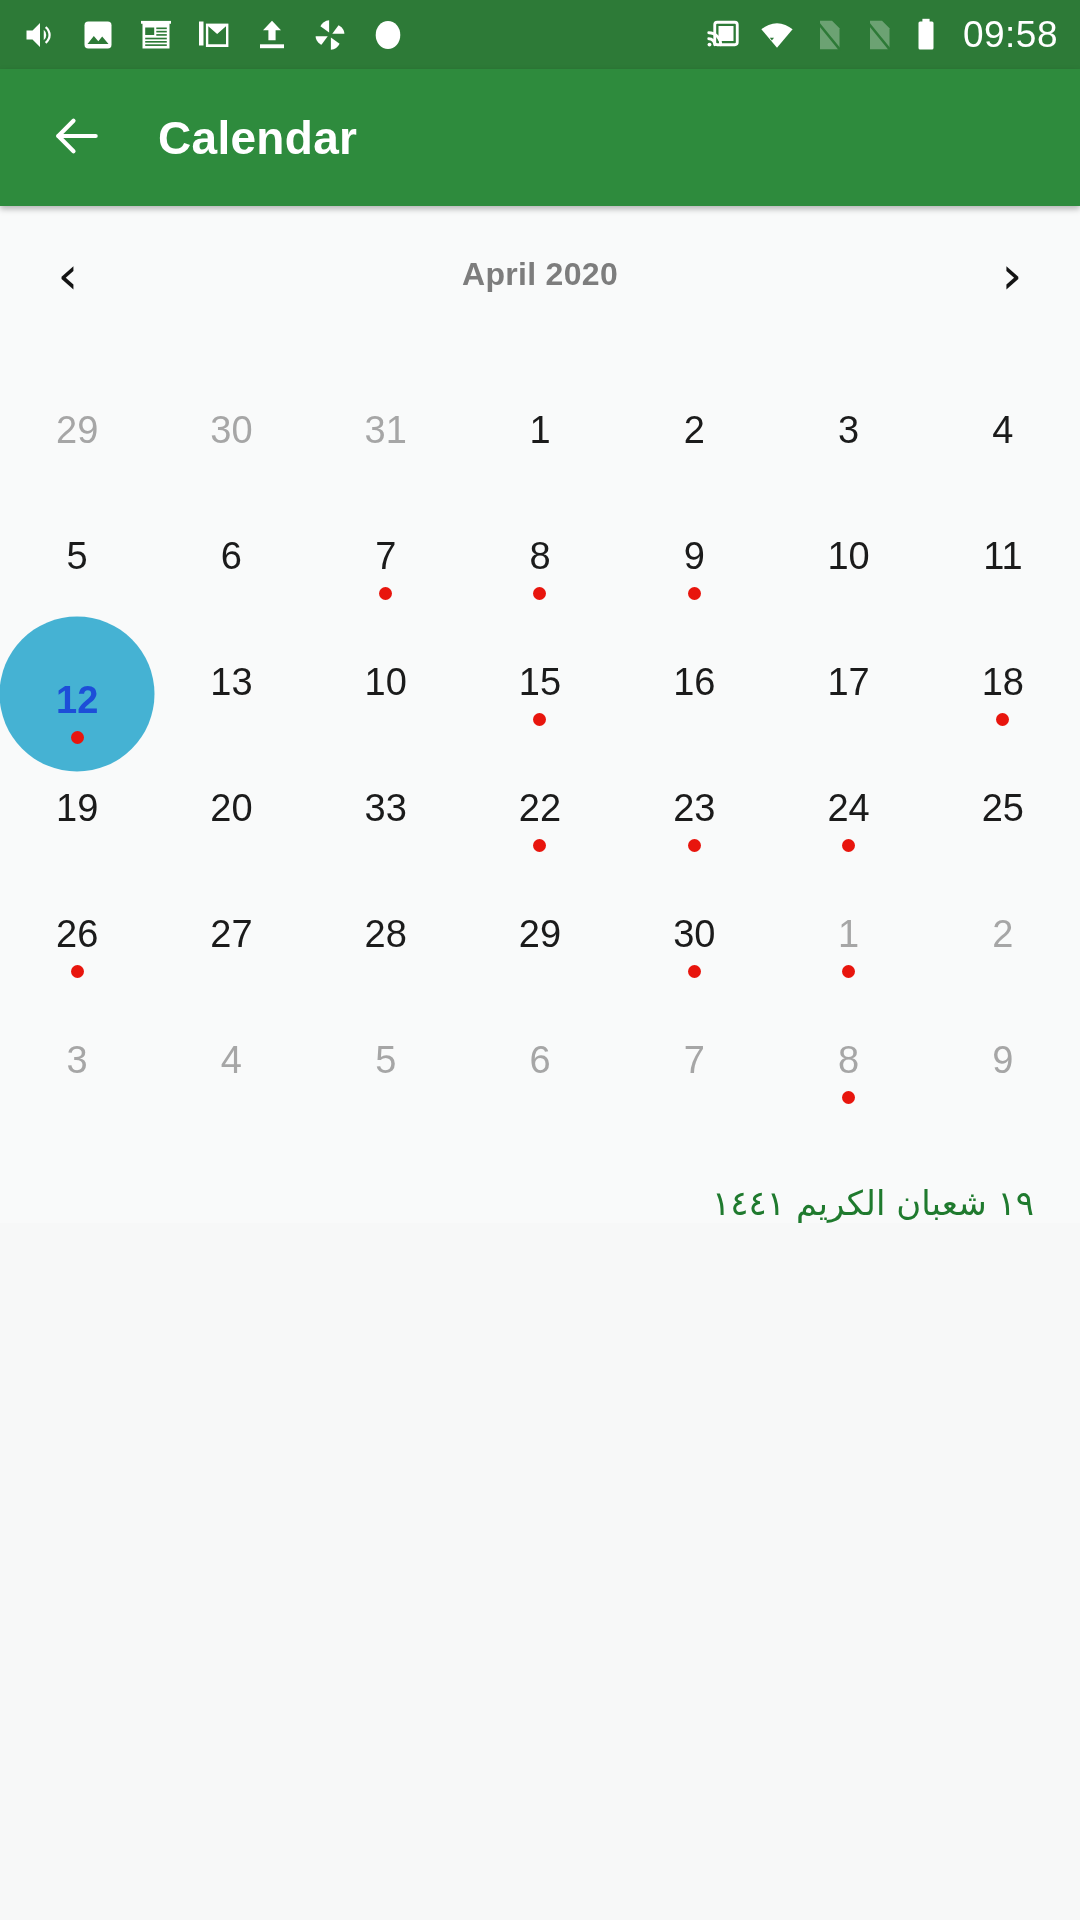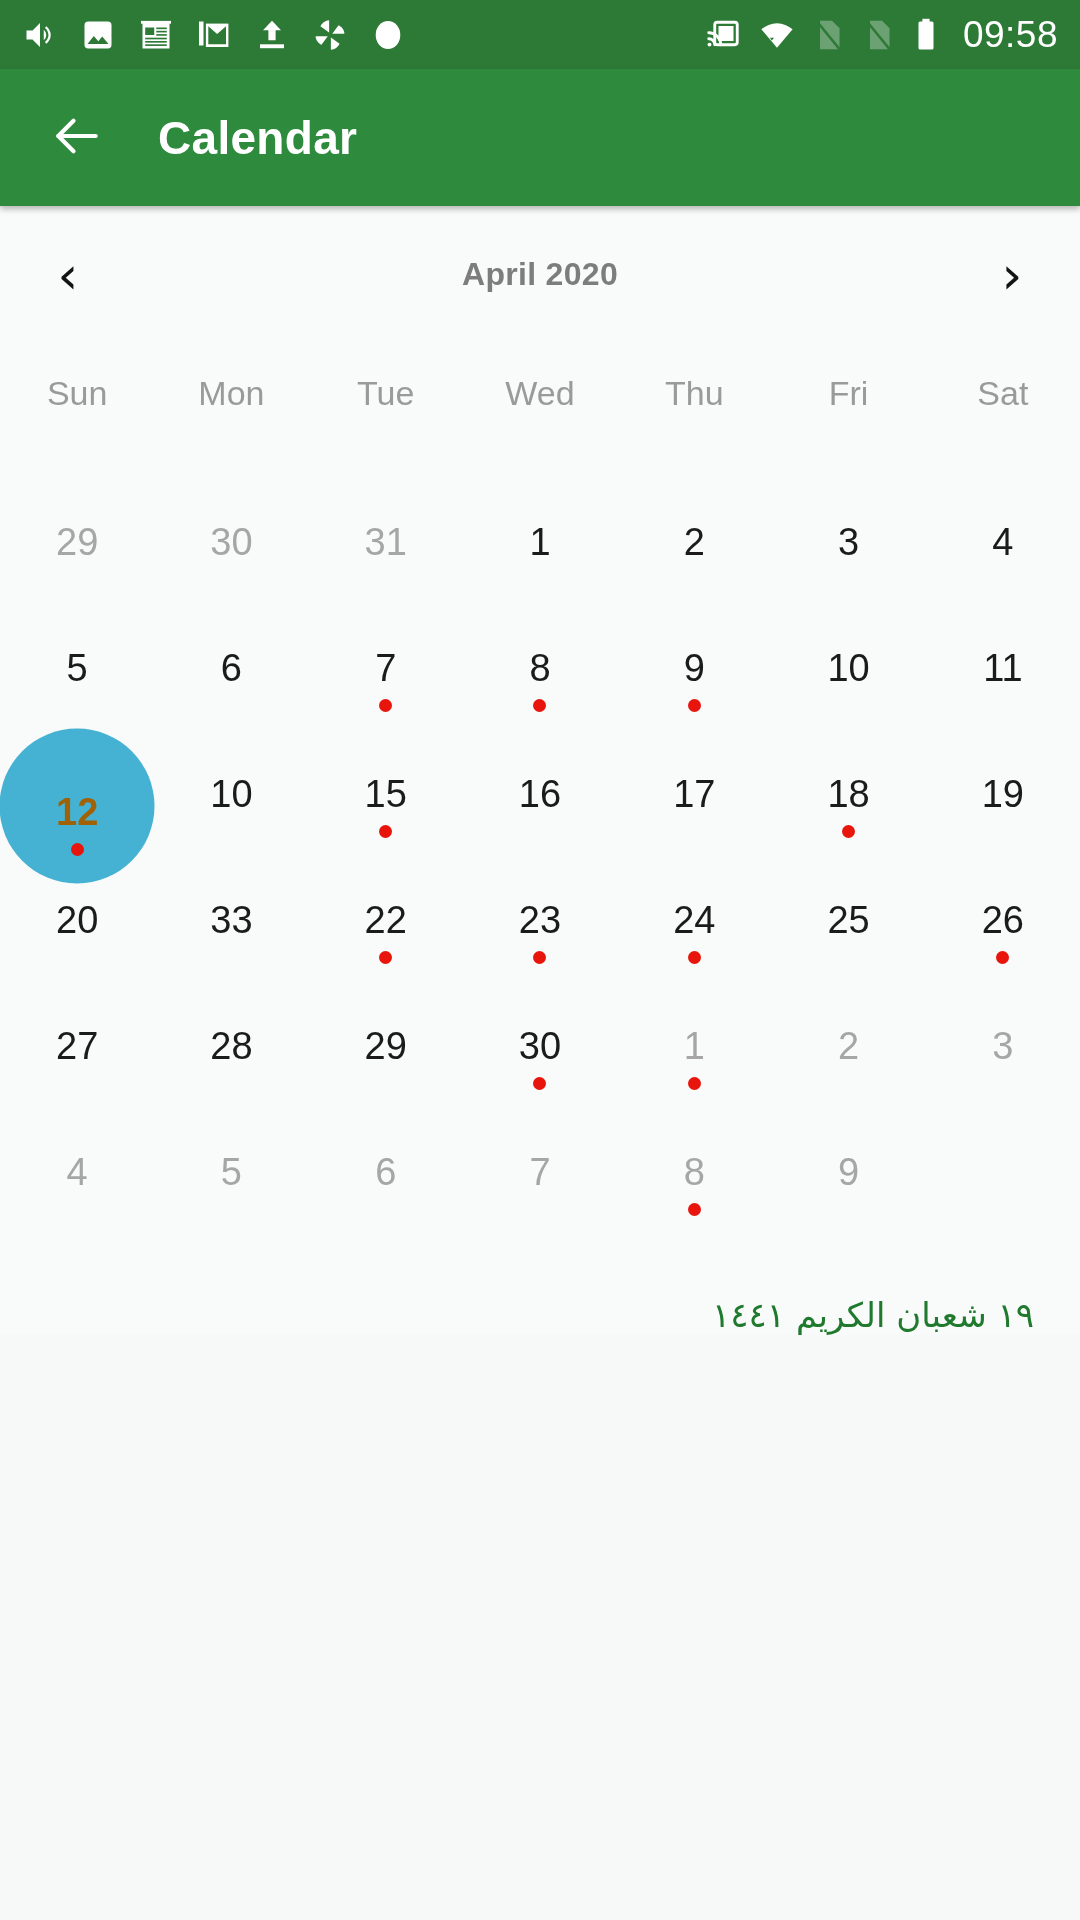--- a/index.html
+++ b/index.html
@@ -110,21 +110,21 @@
   .sel-circle{
     position:absolute;
     width:155px; height:155px;
     border-radius:50%;
     background:#45b2d3;
     top:50%; left:50%;
     transform:translate(-50%,-50%);
     z-index:1;
   }
   .day-cell.selected .day-num{
-    color:#a16207; font-weight:700;margin-top:36px;
+    color:#1d4ed8; font-weight:700;margin-top:36px;
   }
 
   #hijri-row{
     padding:48px 46px 0 46px;
     text-align:right;
   }
   #hijri-date{
     font-size:34px;
     color:#1f7a2e;
     direction:rtl;
@@ -263,29 +263,20 @@
   <div id="month-nav">
     <div class="chev-btn">
       <span>‹</span>
     </div>
     <div id="month-label">April 2020</div>
     <div class="chev-btn">
       <span>›</span>
     </div>
   </div>
 
-  <div id="weekday-row">
-      <div class="weekday-cell">Sun</div>
-      <div class="weekday-cell">Mon</div>
-      <div class="weekday-cell">Tue</div>
-      <div class="weekday-cell">Wed</div>
-      <div class="weekday-cell">Thu</div>
-      <div class="weekday-cell">Fri</div>
-      <div class="weekday-cell">Sat</div>
-    </div>
 
   <div id="days-grid">
       <div class="day-cell outside">
         <div class="day-num">29</div>
         <div class="day-dot hidden" style="background: rgb(232, 21, 13);"></div>
       </div>
       <div class="day-cell outside">
         <div class="day-num">30</div>
         <div class="day-dot hidden" style="background: rgb(232, 21, 13);"></div>
       </div>
@@ -336,20 +327,24 @@
       <div class="day-cell">
         <div class="day-num">11</div>
         <div class="day-dot hidden" style="background: rgb(232, 21, 13);"></div>
       </div>
       <div class="day-cell selected">
         <div class="sel-circle" style="background: rgb(69, 178, 211);"></div>
         <div class="day-num">12</div>
         <div class="day-dot" style="background: rgb(232, 21, 13);"></div>
       </div>
       <div class="day-cell">
+        <div class="day-num">13</div>
+        <div class="day-dot hidden" style="background: rgb(232, 21, 13);"></div>
+      </div>
+      <div class="day-cell">
         <div class="day-num">10</div>
         <div class="day-dot hidden" style="background: rgb(232, 21, 13);"></div>
       </div>
       <div class="day-cell">
         <div class="day-num">15</div>
         <div class="day-dot" style="background: rgb(232, 21, 13);"></div>
       </div>
       <div class="day-cell">
         <div class="day-num">16</div>
         <div class="day-dot hidden" style="background: rgb(232, 21, 13);"></div>

